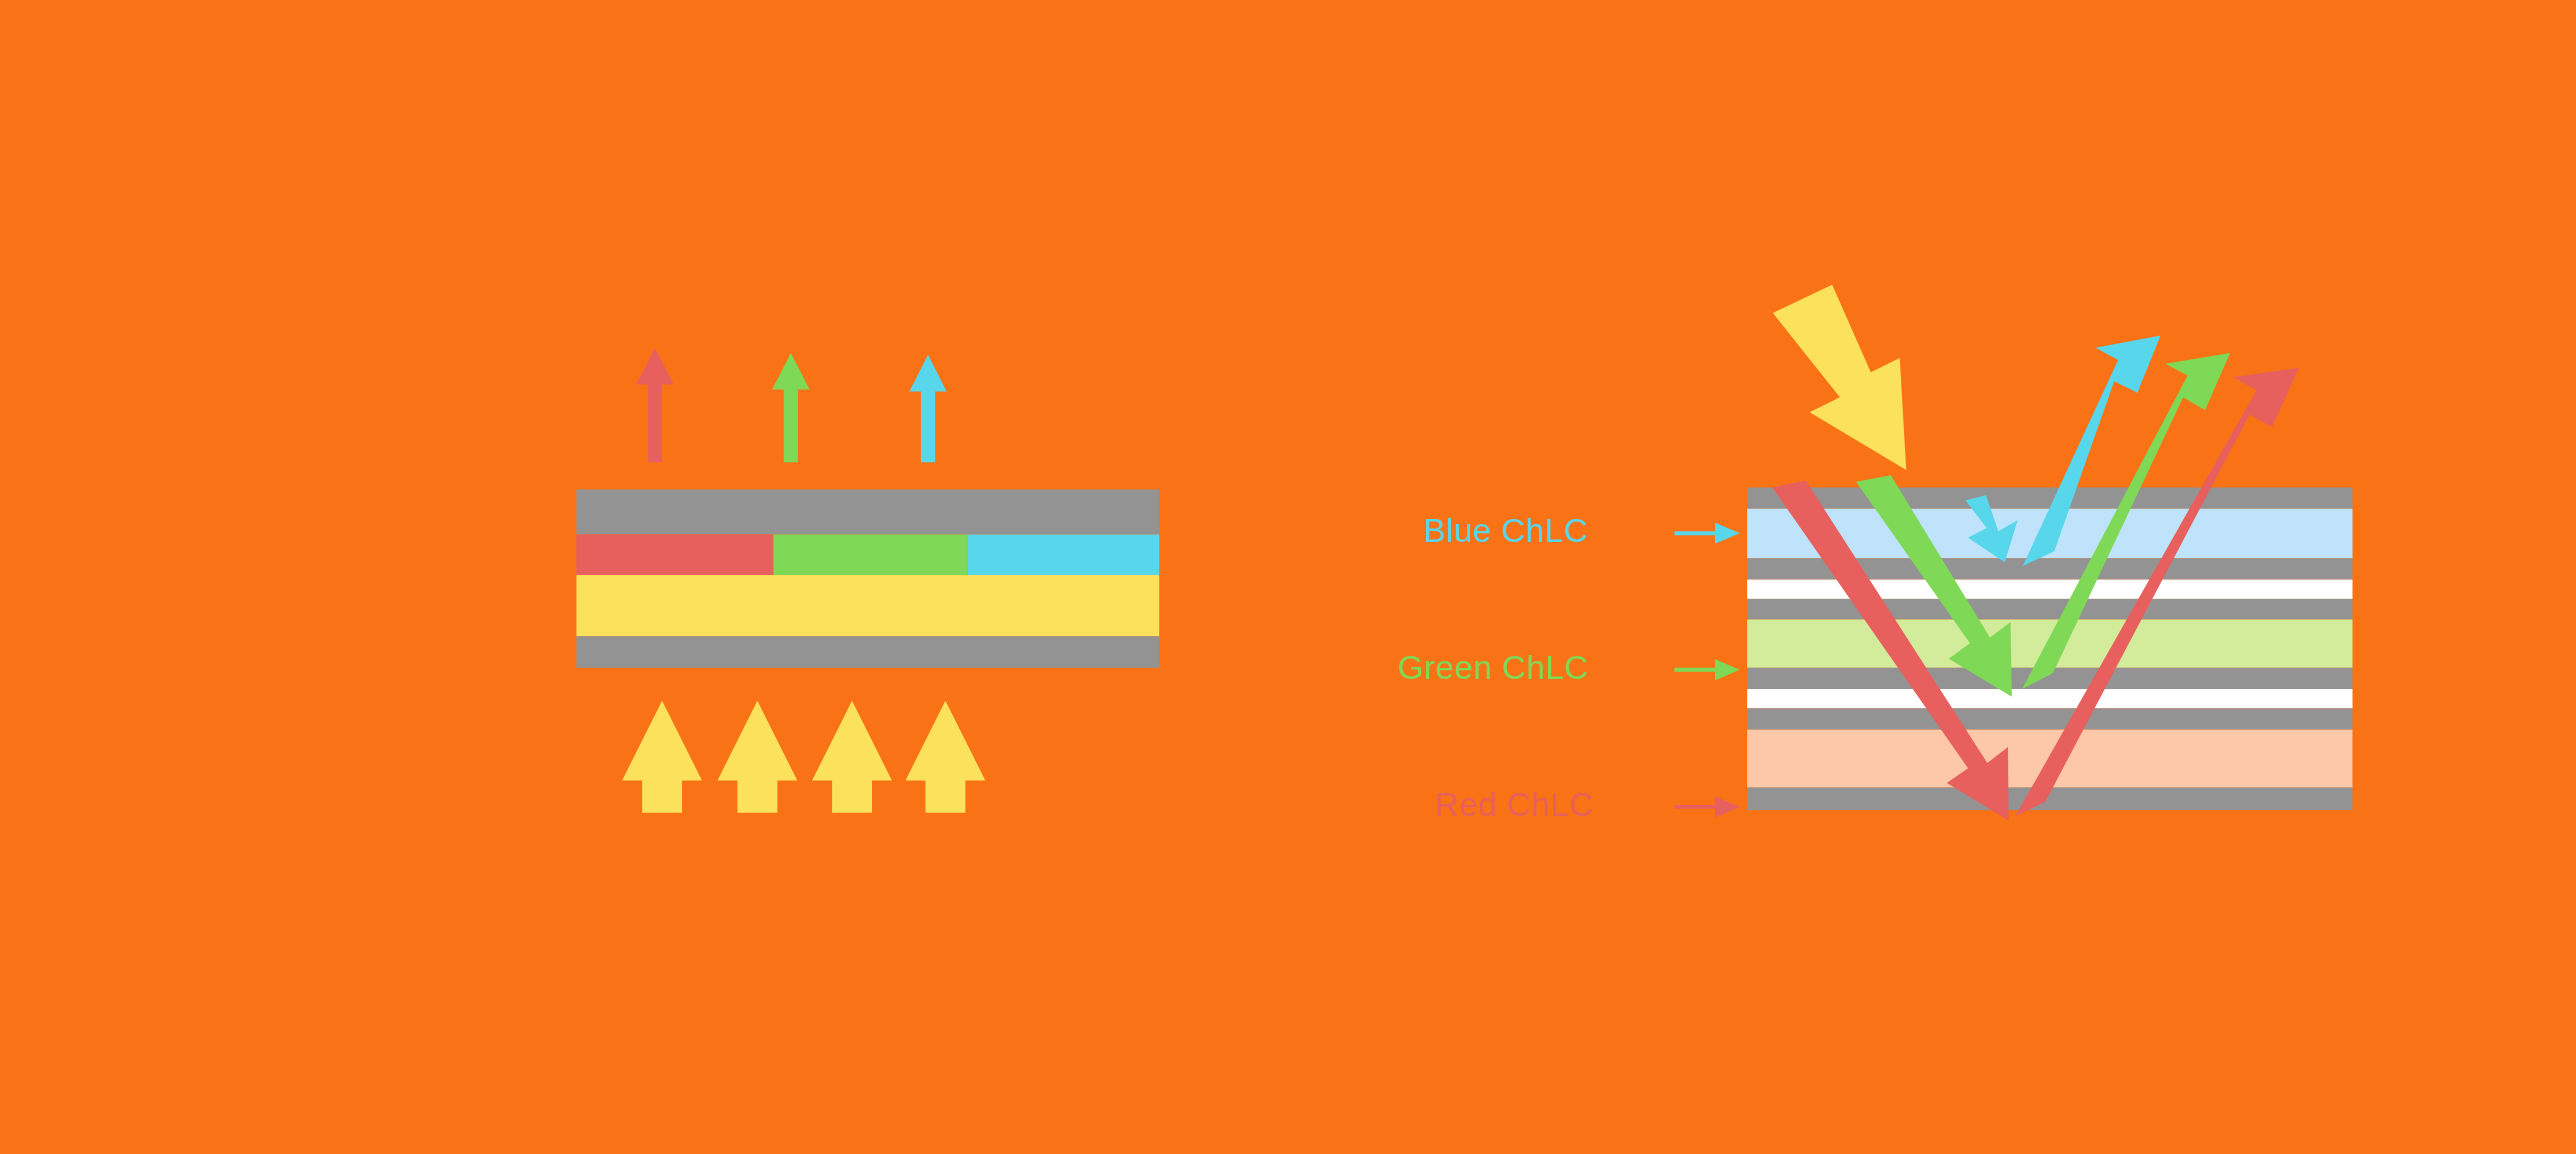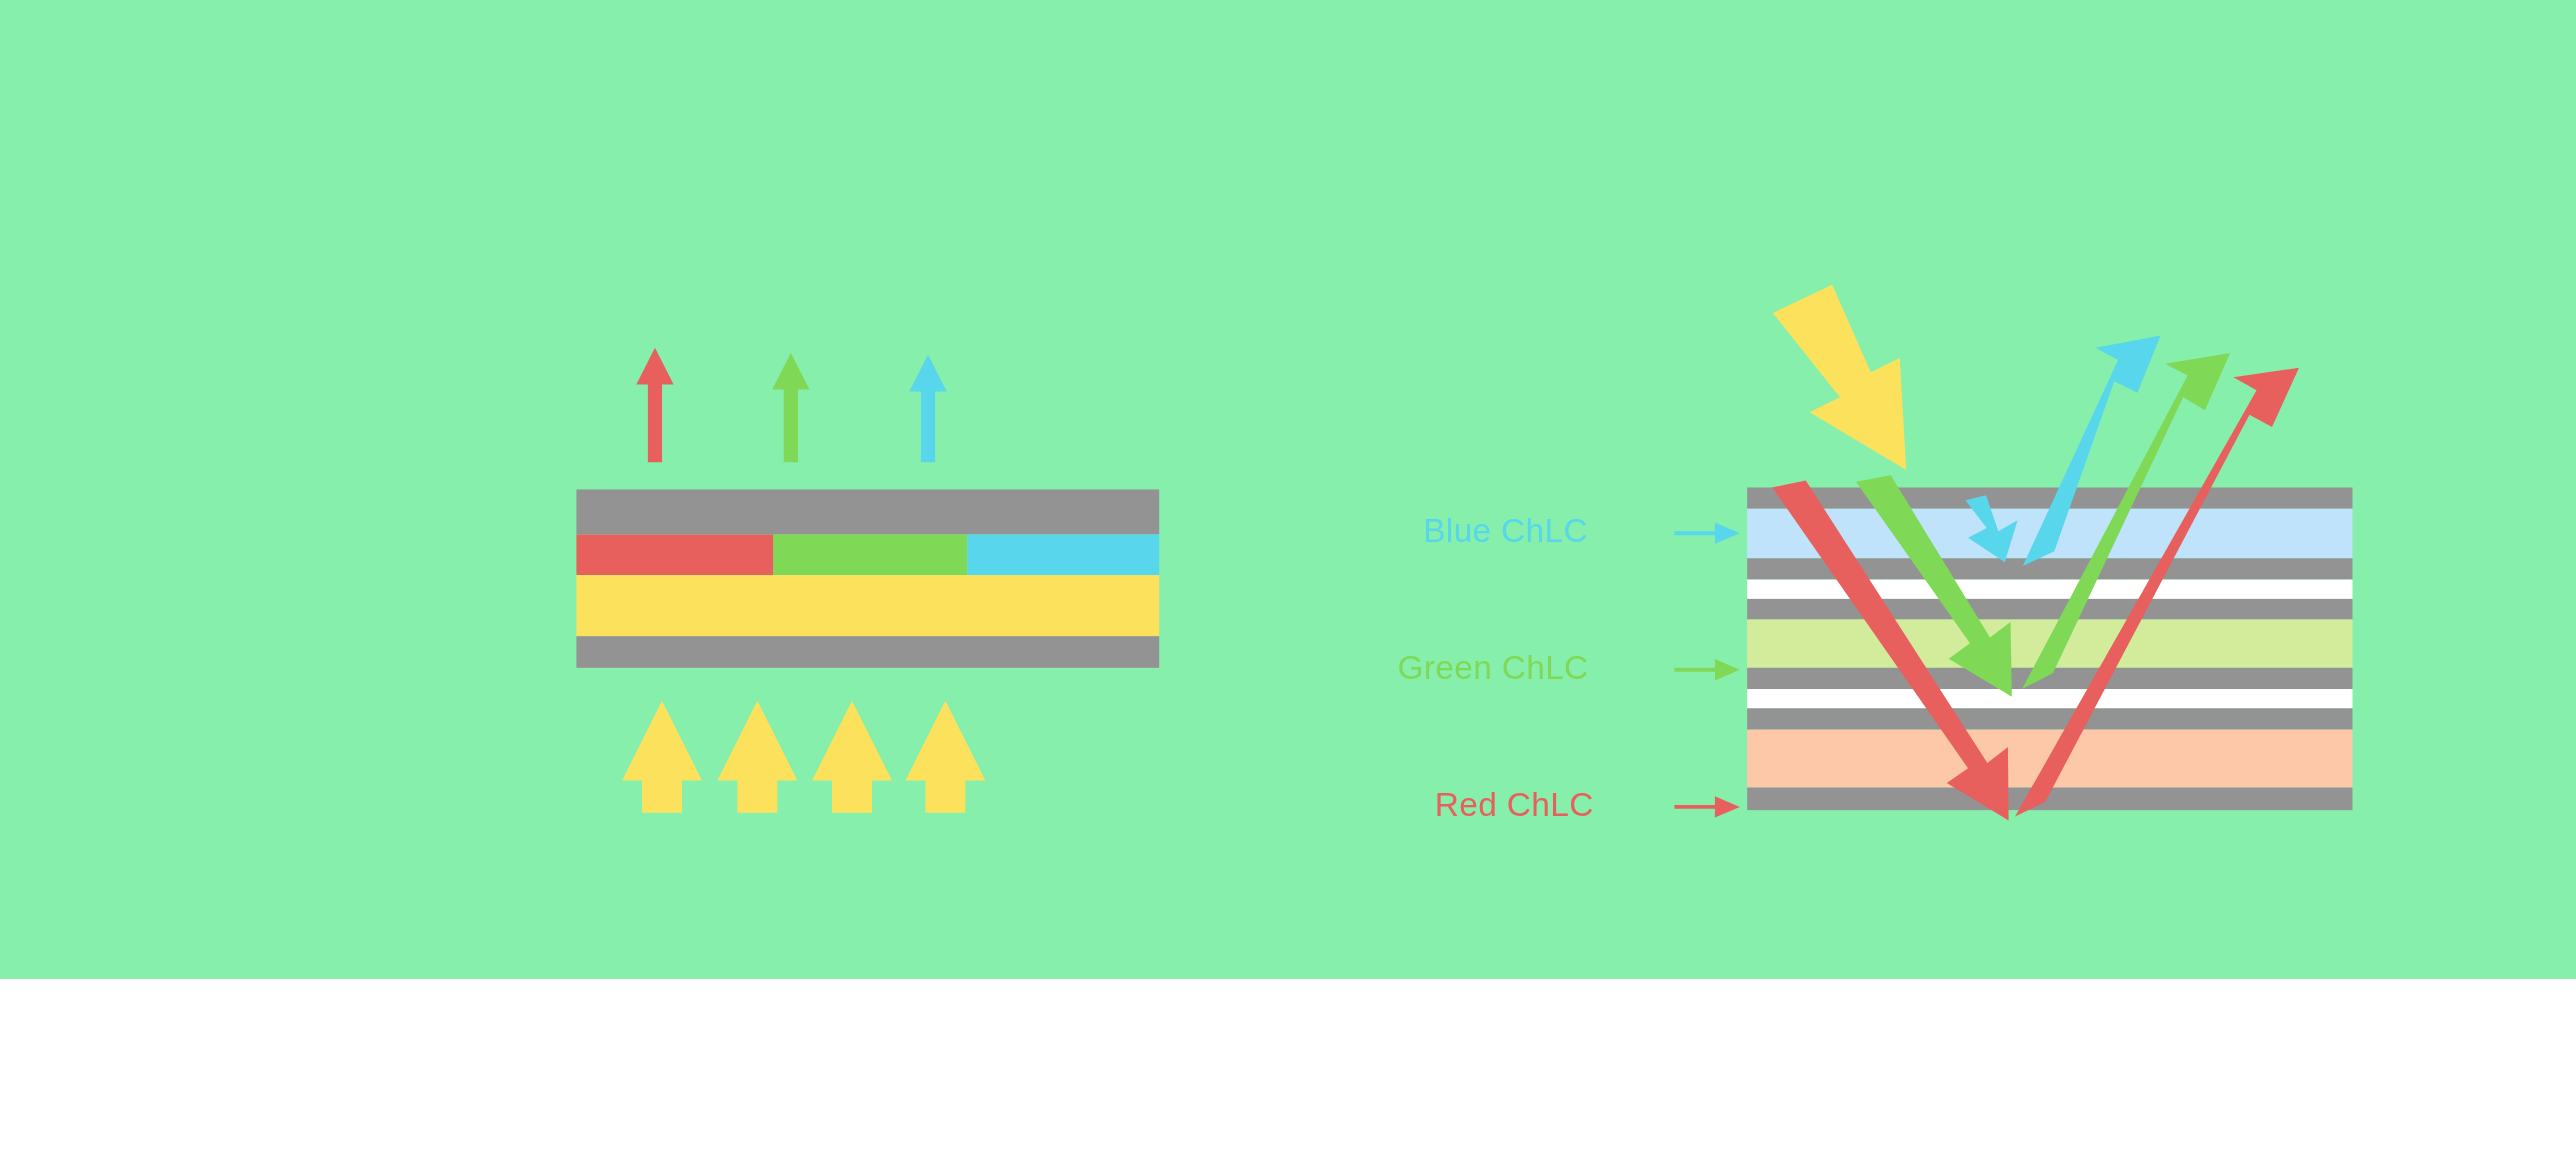--- a/index.html
+++ b/index.html
@@ -7,22 +7,22 @@
     margin: 0;
     padding: 0;
     background: #ffffff;
   }
   body {
     font-family: "Liberation Sans", sans-serif;
   }
   #canvas {
     position: relative;
     width: 2576px;
-    height: 979px;
-    background: #86efac;
+    height: 1154px;
+    background: #f97316;
     overflow: hidden;
   }
   #figure-svg {
     position: absolute;
     left: 0;
     top: 0;
     width: 2576px;
     height: 1154px;
     display: block;
   }

